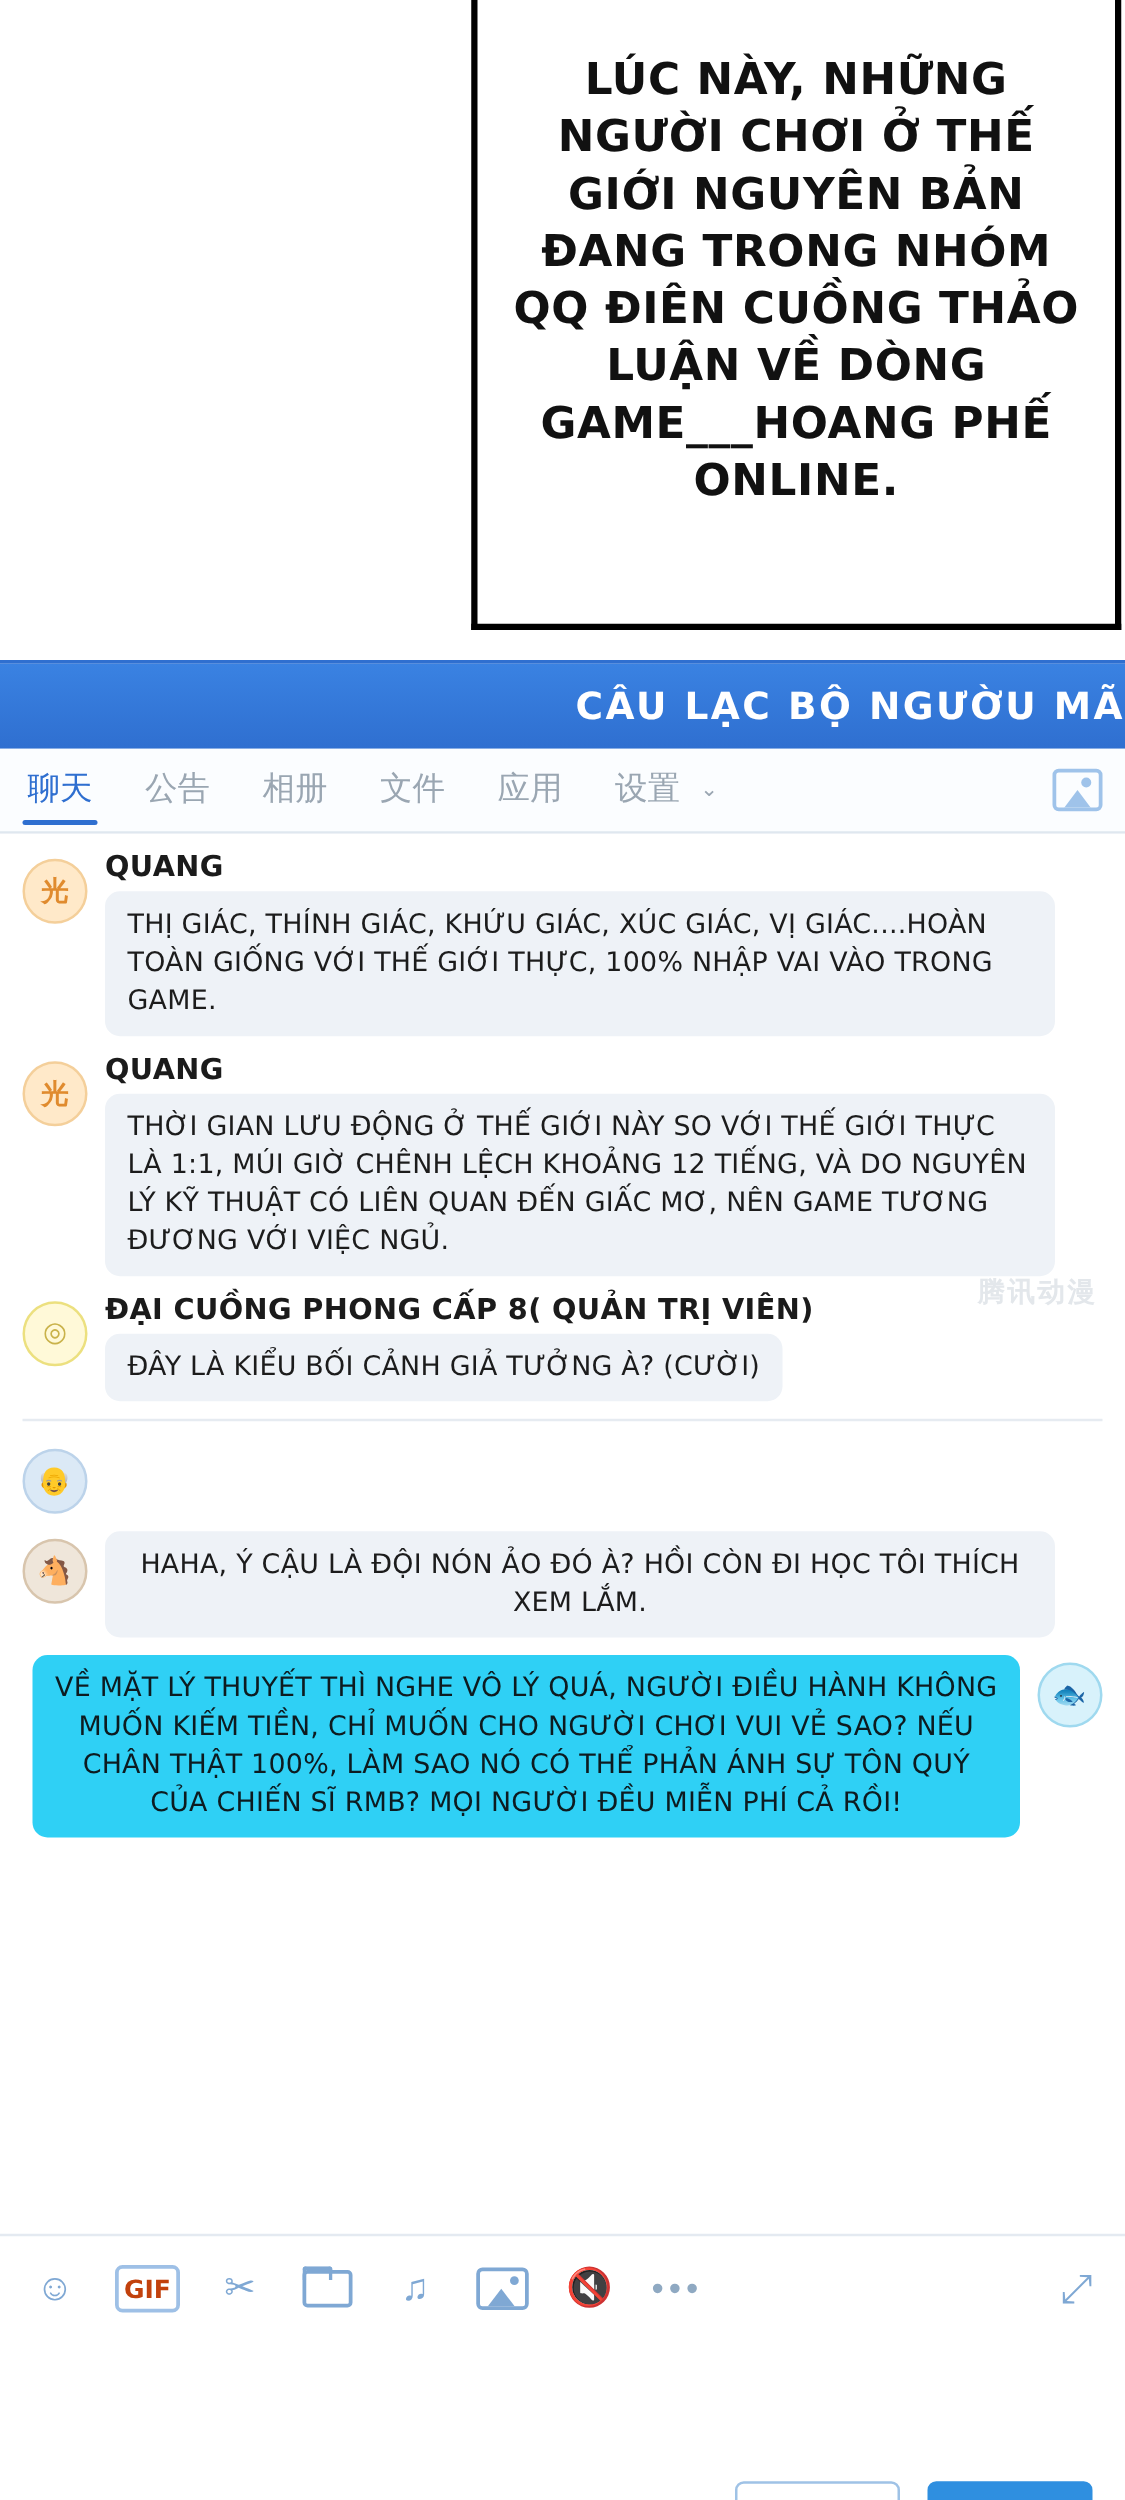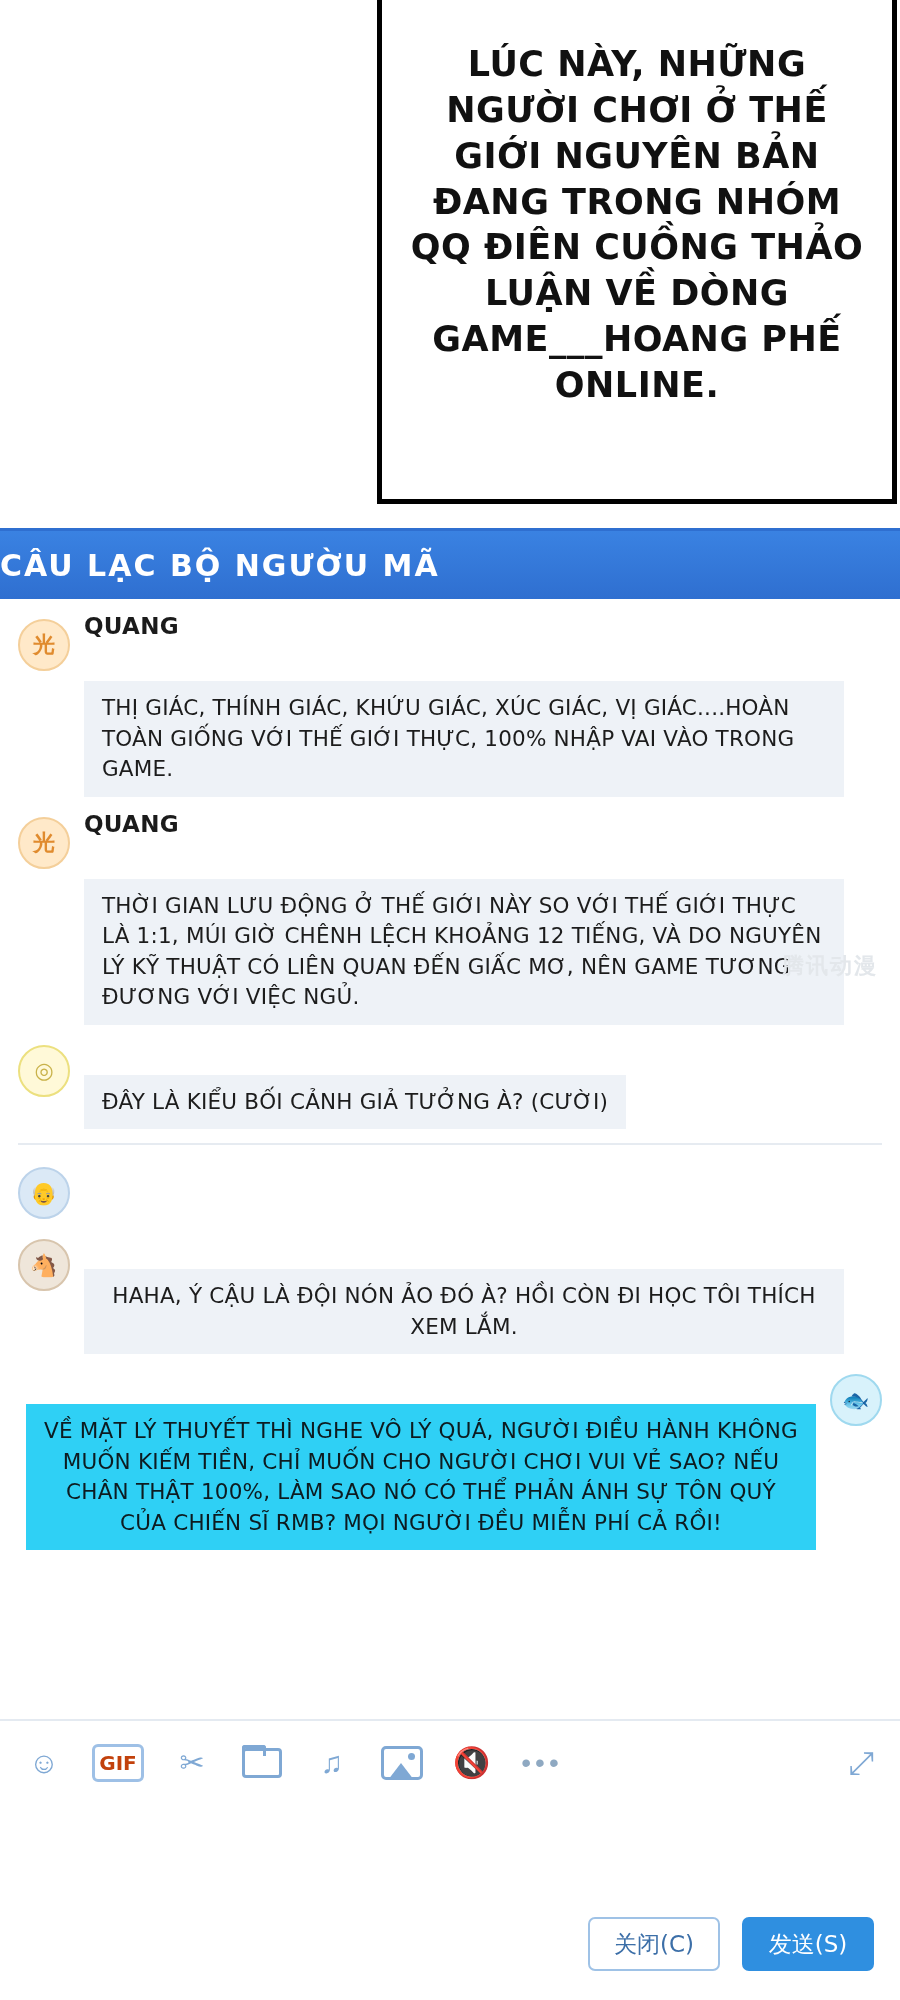--- a/index.html
+++ b/index.html
@@ -58,21 +58,21 @@
     height: 1472px;
     background: #ffffff;
     border-top: 3px solid #2f6fd0;
   }
   .qq-titlebar {
     position: relative;
     height: 68px;
     background: linear-gradient(180deg, #3a82e2 0%, #2f6fd0 100%);
     display: flex;
     align-items: center;
-    justify-content: flex-start;
+    justify-content: flex-end;
   }
   .qq-title {
     font-family: "DejaVu Sans", sans-serif;
     font-weight: 700;
     font-size: 30px;
     letter-spacing: 2px;
     color: #ffffff;
     text-transform: uppercase;
   }
 
@@ -186,30 +186,29 @@
     font-size: 23px;
     color: #1b1b1b;
     margin-bottom: 6px;
     text-transform: uppercase;
     letter-spacing: 0.3px;
   }
   .sender.indent { padding-left: 22px; }
   .bubble {
     display: inline-block;
     background: #eef2f7;
-    border-radius: 0;
+    border-radius: 12px;
     padding: 12px 18px;
     font-family: "DejaVu Sans", sans-serif;
     font-size: 21.5px;
     line-height: 1.42;
     color: #1c1c1c;
     letter-spacing: 0.2px;
     text-transform: uppercase;
     max-width: 760px;
-    margin-top: 36px;
   }
   .bubble.center { text-align: center; }
 
   .divider {
     height: 2px;
     background: #e6ebf1;
     margin: 10px 0 16px 0;
   }
 
   .msg.right {
@@ -367,20 +366,34 @@
       <div class="narration-text">LÚC NÀY, NHỮNG NGƯỜI CHƠI Ở THẾ GIỚI NGUYÊN BẢN ĐANG TRONG NHÓM QQ ĐIÊN CUỒNG THẢO LUẬN VỀ DÒNG GAME___HOANG PHẾ ONLINE.</div>
     </div>
   </div>
 
   <div class="qq-window">
 
     <div class="qq-titlebar">
       <div class="qq-title">CÂU LẠC BỘ NGƯỜU MÃ</div>
     </div>
 
+    <div class="qq-tabs">
+      <div class="qq-tab active"><span>聊天</span></div>
+      <div class="qq-tab"><span>公告</span></div>
+      <div class="qq-tab"><span>相册</span></div>
+      <div class="qq-tab"><span>文件</span></div>
+      <div class="qq-tab"><span>应用</span></div>
+      <div class="qq-tab">
+        <span>设置</span>
+        <span class="caret">⌄</span>
+      </div>
+      <div class="tabs-right">
+        <div class="img-icon"></div>
+      </div>
+    </div>
 
     <div class="chat">
 
       <div class="msg left">
         <div class="avatar av-quang">光</div>
         <div class="msg-body">
           <div class="sender">QUANG</div>
           <div class="bubble">THỊ GIÁC, THÍNH GIÁC, KHỨU GIÁC, XÚC GIÁC, VỊ GIÁC....HOÀN TOÀN GIỐNG VỚI THẾ GIỚI THỰC, 100% NHẬP VAI VÀO TRONG GAME.</div>
         </div>
       </div>
@@ -389,20 +402,21 @@
         <div class="avatar av-quang">光</div>
         <div class="msg-body">
           <div class="sender">QUANG</div>
           <div class="bubble">THỜI GIAN LƯU ĐỘNG Ở THẾ GIỚI NÀY SO VỚI THẾ GIỚI THỰC LÀ 1:1, MÚI GIỜ CHÊNH LỆCH KHOẢNG 12 TIẾNG, VÀ DO NGUYÊN LÝ KỸ THUẬT CÓ LIÊN QUAN ĐẾN GIẤC MƠ, NÊN GAME TƯƠNG ĐƯƠNG VỚI VIỆC NGỦ.</div>
         </div>
       </div>
 
       <div class="msg left">
         <div class="avatar av-ring">◎</div>
         <div class="msg-body">
+          <div class="sender">ĐẠI CUỒNG PHONG CẤP 8( QUẢN TRỊ VIÊN)</div>
           <div class="bubble center">ĐÂY LÀ KIỂU BỐI CẢNH GIẢ TƯỞNG À? (CƯỜI)</div>
         </div>
       </div>
 
       <div class="divider"></div>
 
       <div class="msg left">
         <div class="avatar av-old">👴</div>
         <div class="msg-body">
         </div>

